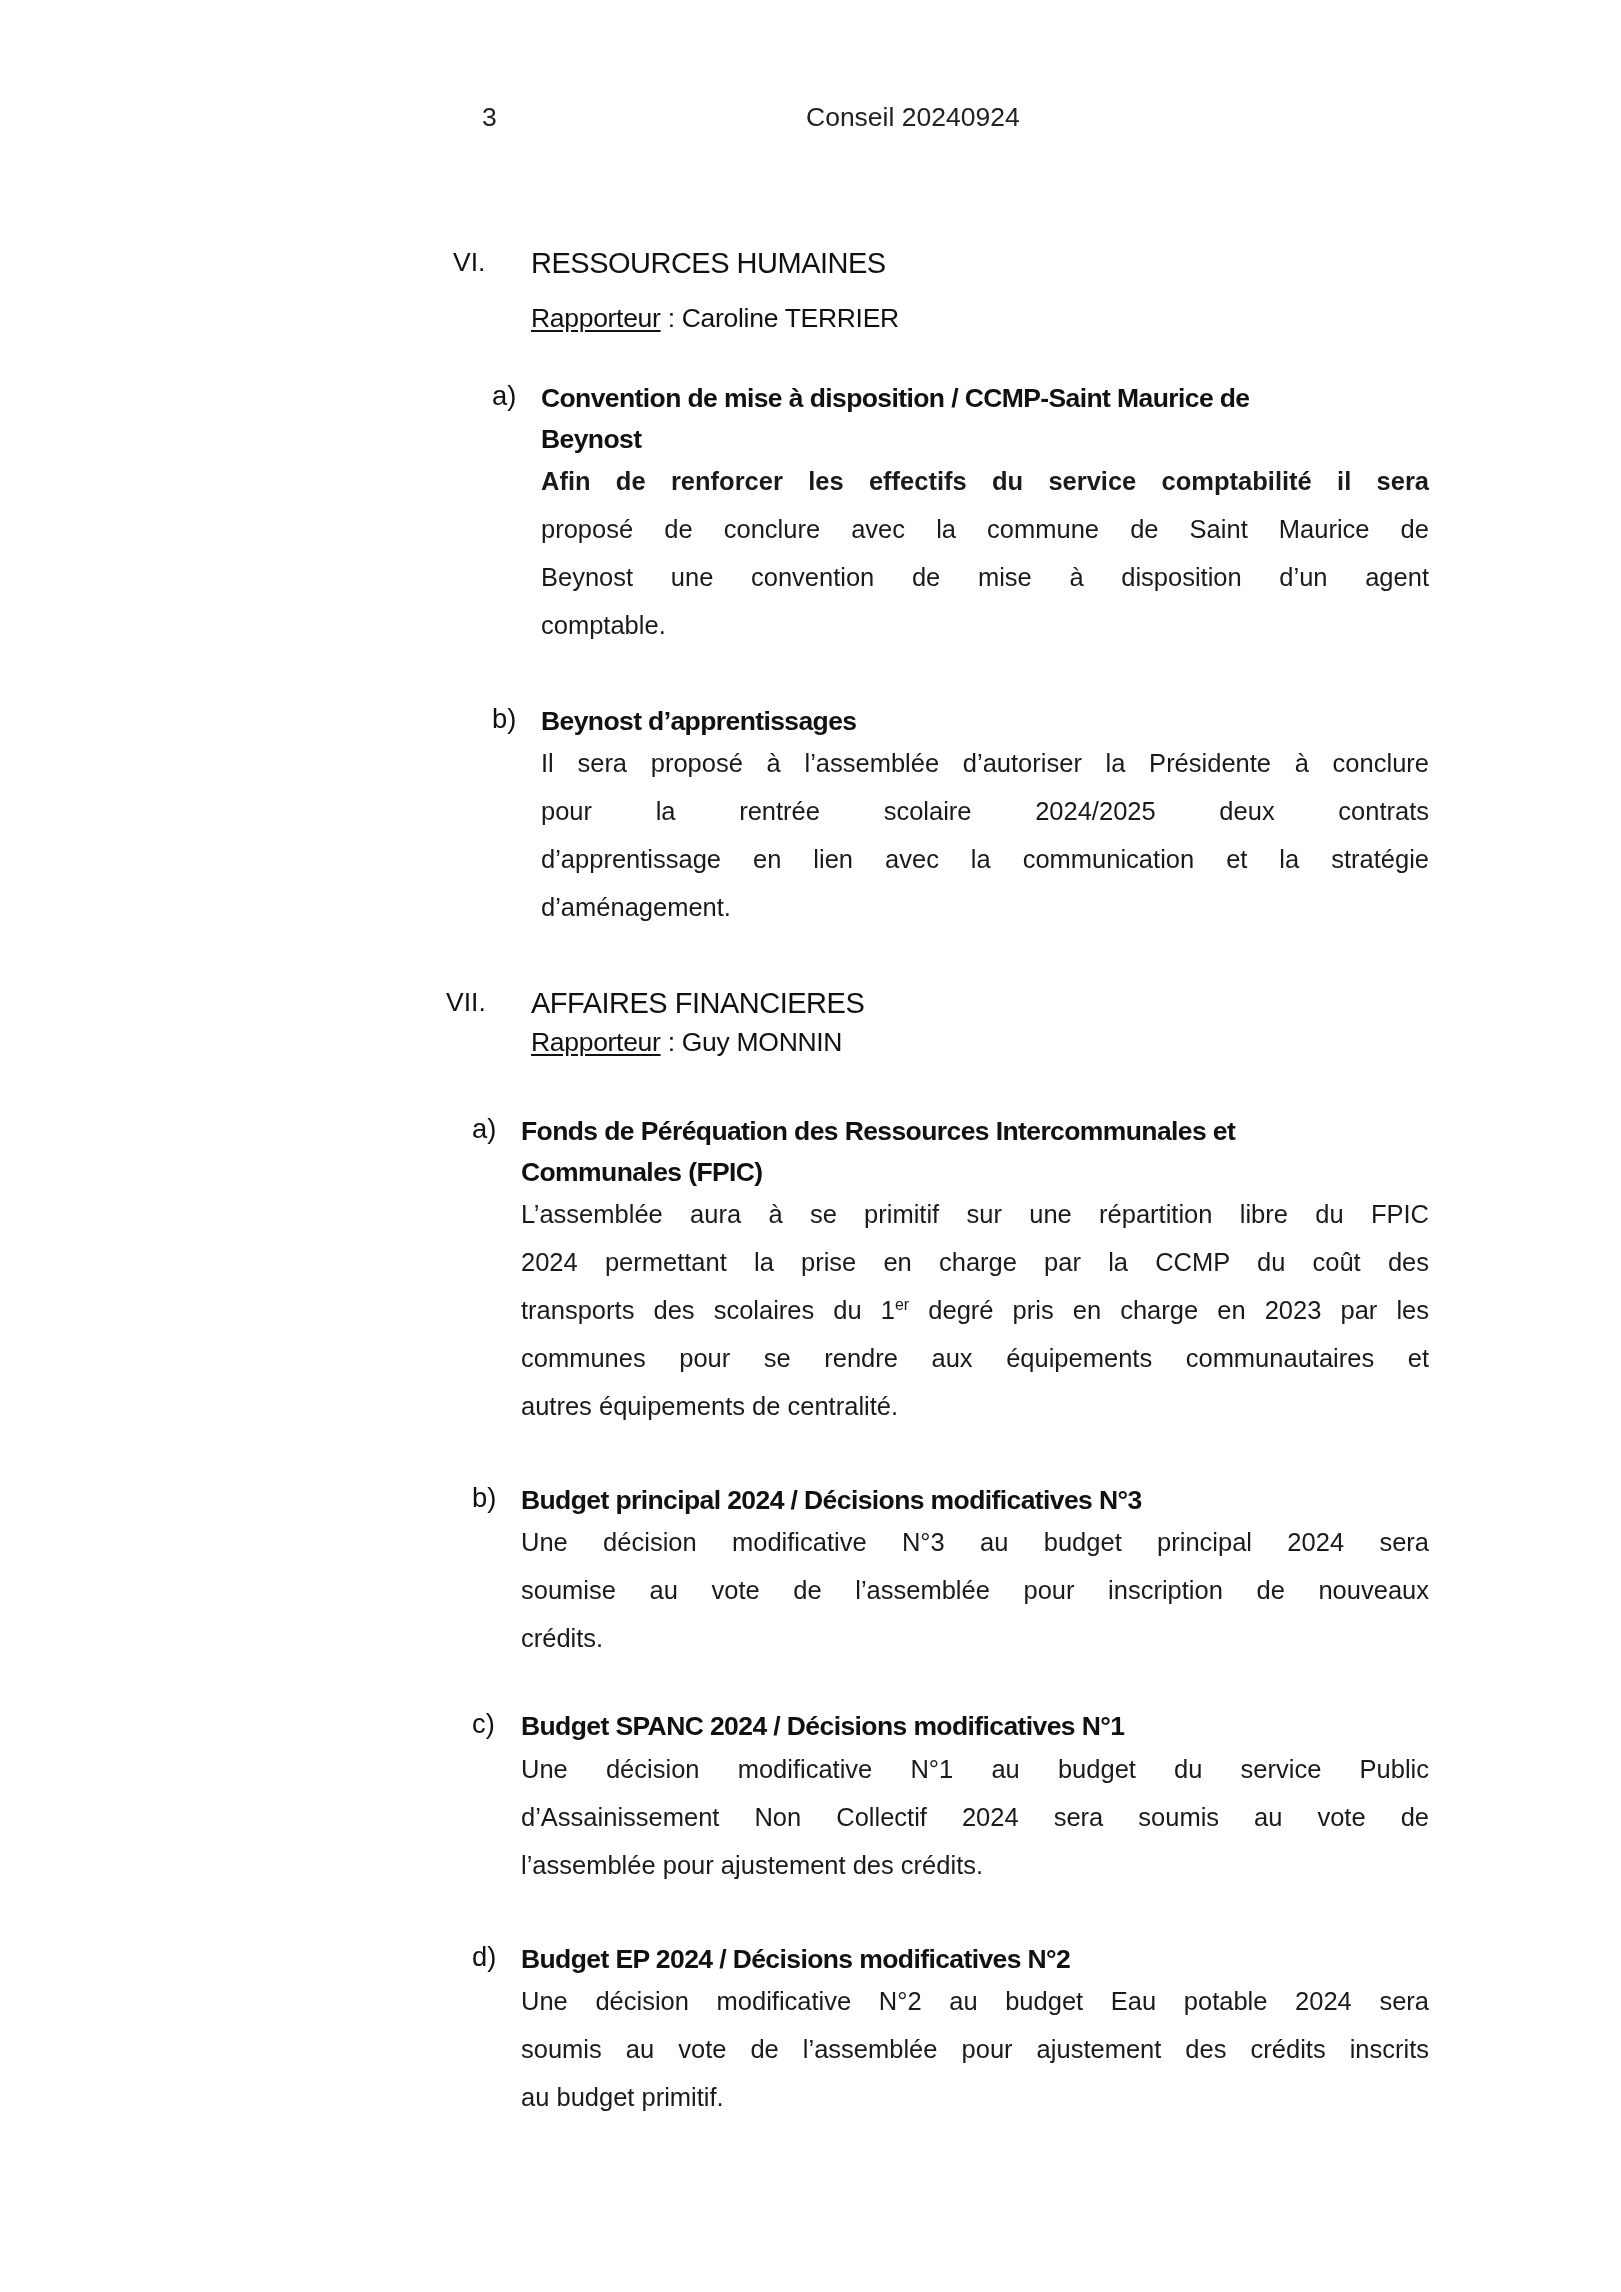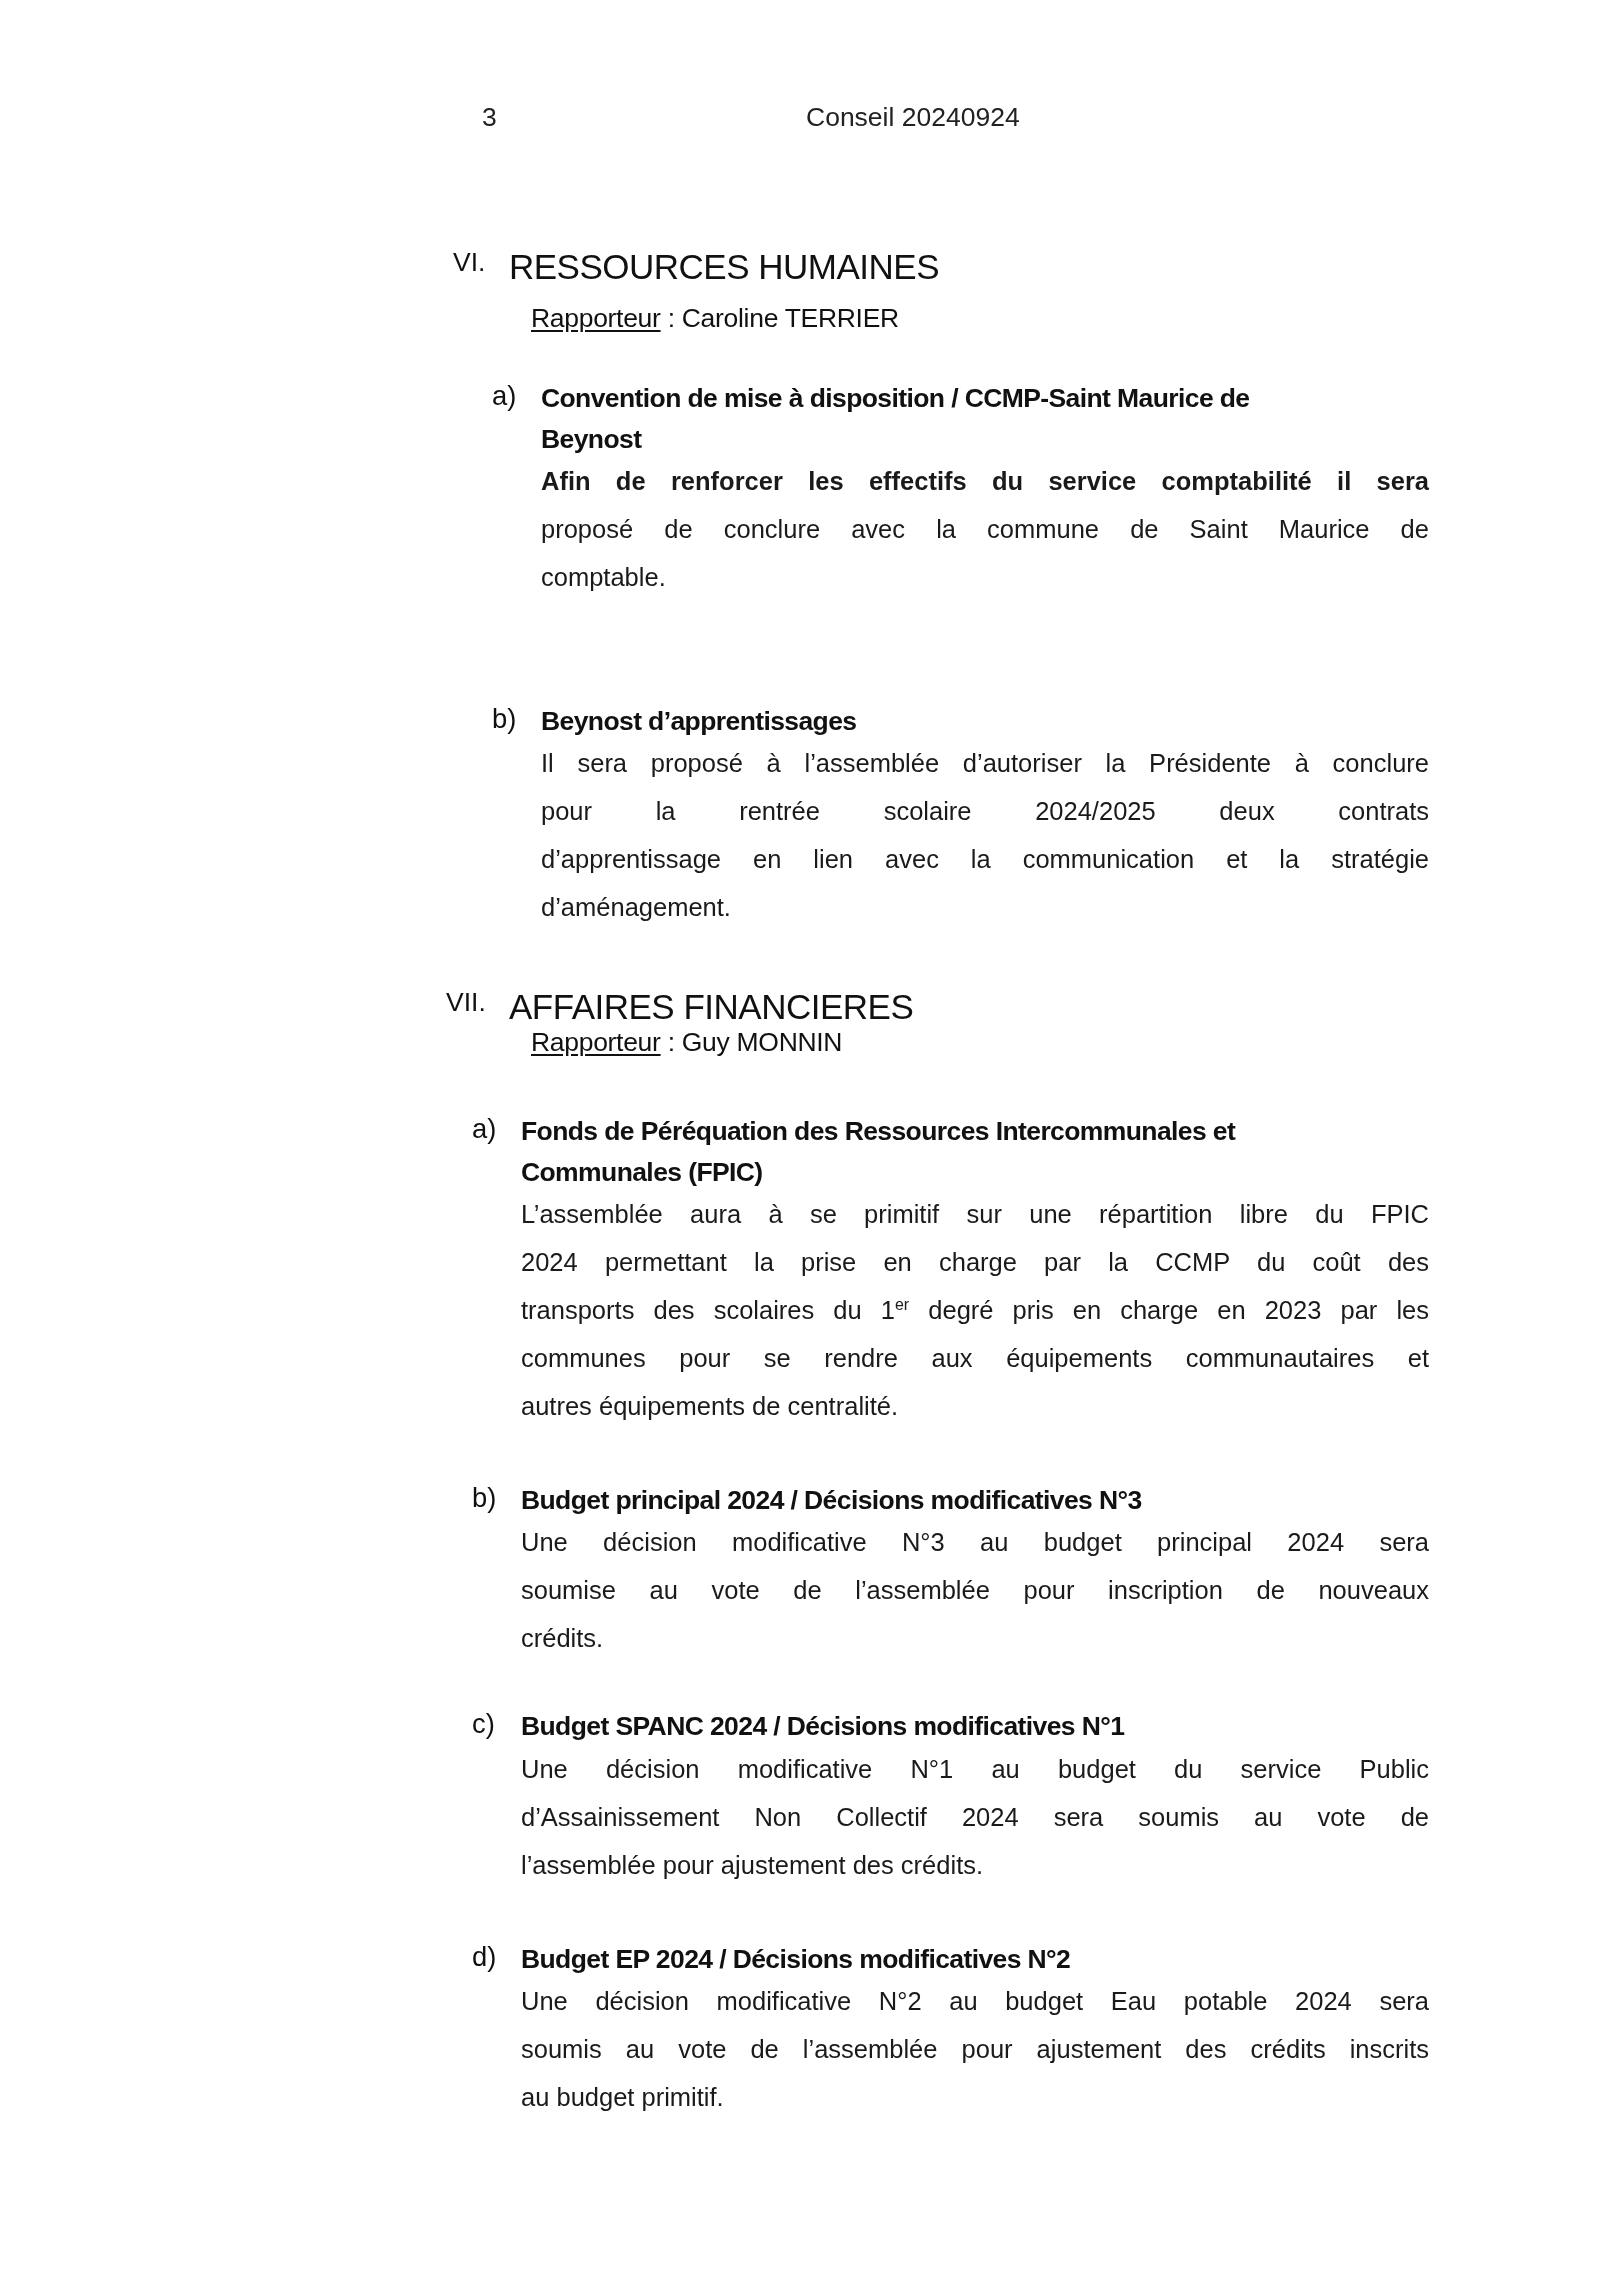--- a/index.html
+++ b/index.html
@@ -1,21 +1,21 @@
 <!DOCTYPE html>
 <html><head>
 <meta charset="utf-8">
 <style>
   html, body { margin: 0; padding: 0; background: #ffffff; }
   body { width: 1621px; height: 2293px; position: relative; overflow: hidden;
          font-family: "Liberation Sans", "DejaVu Sans", sans-serif; color: #111; }
   .abs { position: absolute; }
   .hdr { font-size: 26.5px; color: #222; top: 102px; }
   .sec-num { font-size: 26.5px; left: 453px; }
-  .sec-title { font-size: 35px; left: 509px; letter-spacing: -0.5px; }
+  .sec-title { font-size: 29px; left: 531px; letter-spacing: -0.5px; }
   .rapp { font-size: 26.5px; left: 531px; letter-spacing: -0.3px; }
   .rapp u { text-decoration: underline; text-underline-offset: 2.9px; }
   .item-label { font-size: 27.4px; }
   .item-title { font-size: 26.5px; font-weight: bold; letter-spacing: -0.6px; line-height: 41px; }
   .body-text { font-size: 25.5px; line-height: 48px; text-align: justify; text-align-last: left; color: #1a1a1a; }
   .body-text .line { display: block; text-align: justify; text-align-last: justify; white-space: nowrap; }
   .body-text .line.last { text-align-last: left; }
   sup { font-size: 16px; vertical-align: 8.8px; line-height: 0; }
 </style>
 </head>
@@ -33,20 +33,21 @@
 
   <div>
     <div class="abs item-label" style="left:492px; top:380px;">a)</div>
     <div class="abs item-title" style="left:541px; top:378px;">
       <div>Convention de mise à disposition / CCMP-Saint Maurice de</div>
       <div>Beynost</div>
     </div>
     <div class="abs body-text" style="left:541px; top:457px; width:888px;">
       <span class="line" style="white-space: normal; font-weight: bold;">Afin de renforcer les effectifs du service comptabilité il sera</span>
       <span class="line" style="white-space: normal;">proposé de conclure avec la commune de Saint Maurice de</span>
+      <span class="line" style="white-space: normal;">Beynost une convention de mise à disposition d’un agent</span>
       <span class="line last" style="white-space: normal;">comptable.</span>
     </div>
   </div>
 
   <div>
     <div class="abs item-label" style="left:492px; top:703px;">b)</div>
     <div class="abs item-title" style="left:541px; top:701px;">
       <div>Beynost d’apprentissages</div>
     </div>
     <div class="abs body-text" style="left:541px; top:739px; width:888px;">

